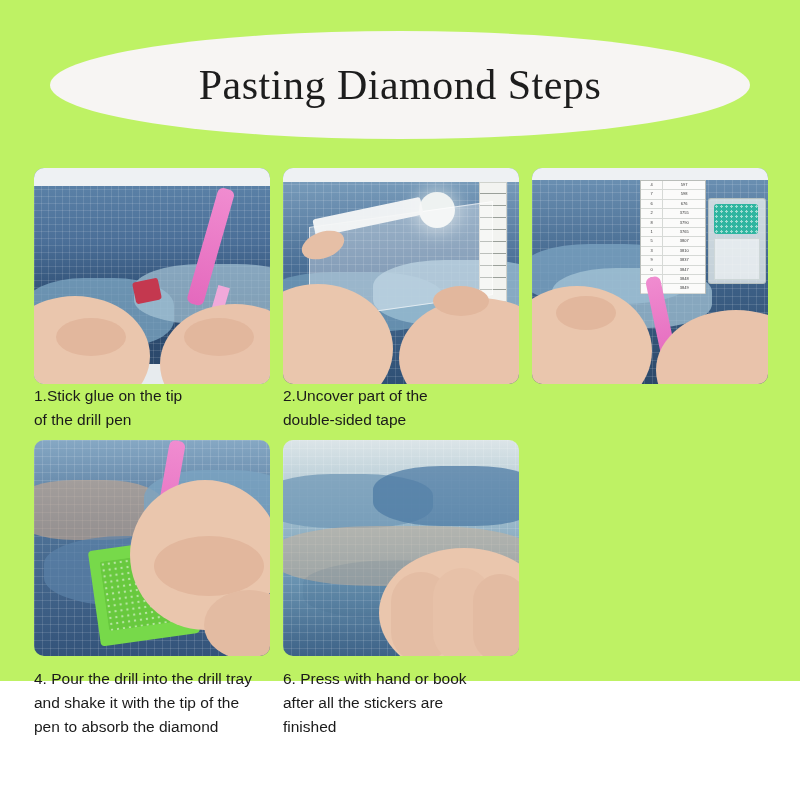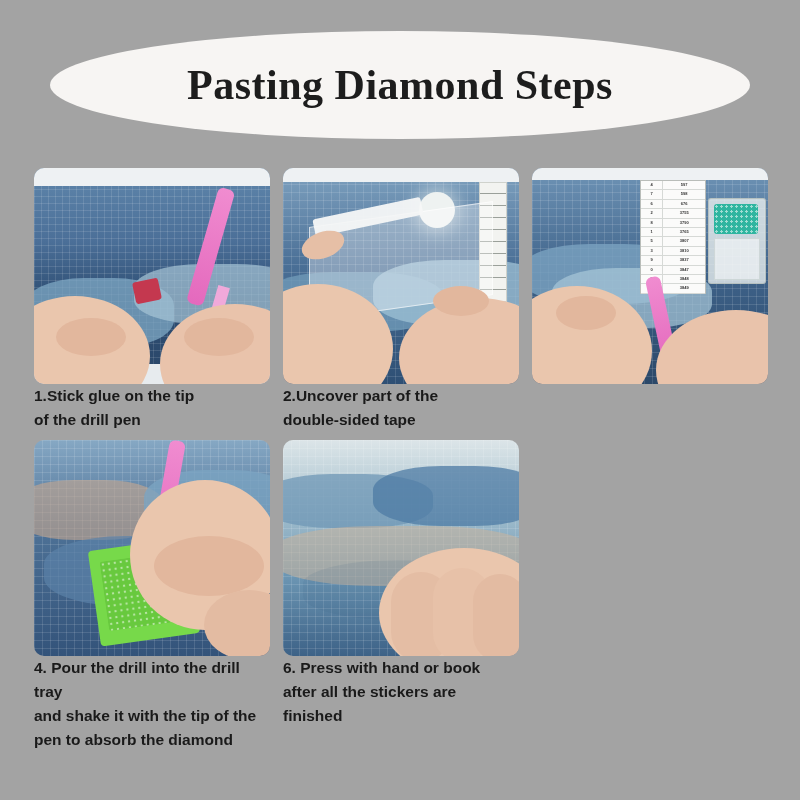--- a/index.html
+++ b/index.html
@@ -9,24 +9,23 @@
   body {
     width: 800px;
     height: 800px;
     background: #ffffff;
     font-family: "Liberation Sans", sans-serif;
     overflow: hidden;
   }
   .page {
     position: relative;
     width: 800px;
-    height: 800px;
+    height: 681px;
     box-sizing: border-box;
-    background: #a3a3a3;
-    font-weight: bold;
+    background: #bef264;
   }
 
   
   .title-wrap {
     position: absolute;
     left: 0;
     top: 30px;
     width: 800px;
     height: 110px;
     display: flex;
@@ -72,21 +71,21 @@
     position: relative;
     background: #cfd8de;
   }
   .caption {
     font-size: 15.5px;
     line-height: 1.55;
     color: #1a1a1a;
     font-family: "Liberation Sans", sans-serif;
     white-space: pre-line;
   }
-  .row2 .caption { }
+  .row2 .caption { margin-top: 11px; }
   .white-frame {
     position: absolute;
     background: #f3f4f3;
   }
   .hand {
     position: absolute;
     background: #e9c3ab;
     border-radius: 50%;
   }
   .pen-pink {

